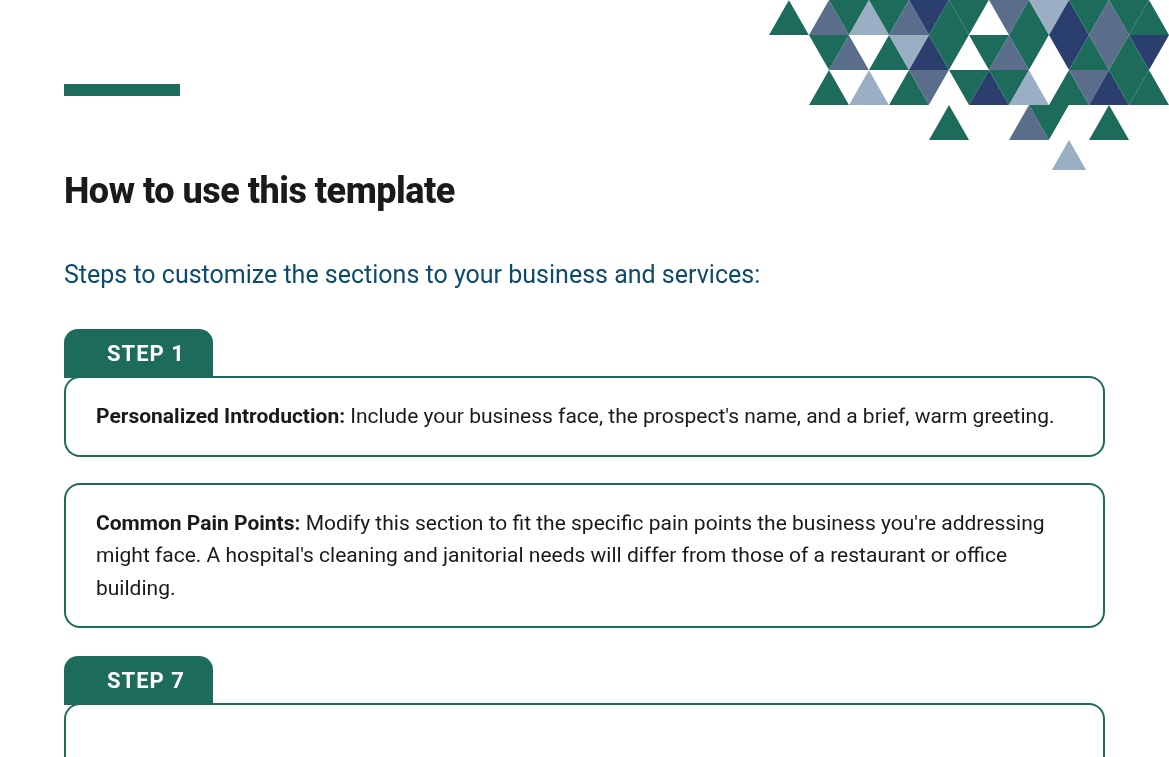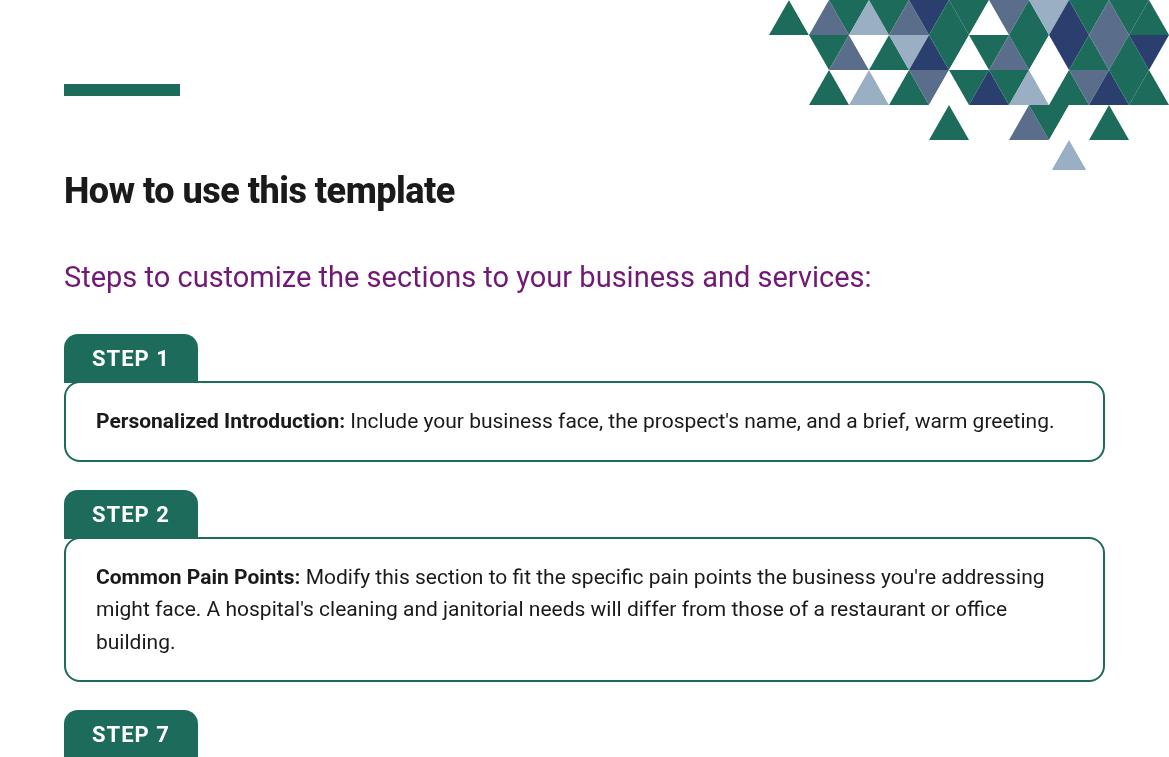--- a/index.html
+++ b/index.html
@@ -2,23 +2,23 @@
 <html><head>
 <meta charset="utf-8">
 <style>
   * { box-sizing: border-box; margin: 0; padding: 0; }
   html, body { width: 1169px; height: 757px; overflow: hidden; background: #fff; font-family: -apple-system, BlinkMacSystemFont, "Segoe UI", Roboto, "Helvetica Neue", Arial, sans-serif; color: #1a1a1a; }
   .page { position: relative; width: 1169px; height: 757px; text-decoration: underline; }
   .accent-bar { position: absolute; top: 84px; left: 64px; width: 116px; height: 12px; background: #1d6b5a; }
   .deco { position: absolute; top: 0; right: 0; width: 400px; height: 170px; pointer-events: none; }
   .content { position: absolute; top: 170px; left: 64px; right: 64px; }
   h1 { font-size: 36px; font-weight: 800; letter-spacing: -0.5px; margin-bottom: 48px; }
-  .subtitle { font-size: 29px; font-weight: 400; margin-bottom: 40px; color: #701a75; }
+  .subtitle { font-size: 25px; font-weight: 400; margin-bottom: 40px; color: #0c4a6e; }
   .step-block { margin-bottom: 28px; }
-  .step-tab { display: inline-block; background: #1d6b5a; color: #fff; font-weight: 700; font-size: 22px; letter-spacing: 1px; padding: 12px 28px 12px 28px; border-top-left-radius: 14px; border-top-right-radius: 14px; }
+  .step-tab { display: inline-block; background: #1d6b5a; color: #fff; font-weight: 700; font-size: 22px; letter-spacing: 1px; padding: 12px 28px 12px 43px; border-top-left-radius: 14px; border-top-right-radius: 14px; }
   .step-body { border: 2px solid #1d6b5a; border-radius: 16px; padding: 22px 30px; font-size: 21px; line-height: 1.55; margin-top: -2px; background: #fff; }
   .step-body b { font-weight: 700; }
 </style>
 </head>
 <body>
 
 <div class="page">
 
   <div class="accent-bar"></div>
 
@@ -97,21 +97,20 @@
     <p class="subtitle">Steps to customize the sections to your business and services:</p>
 
     <div class="step-block">
       <div class="step-tab">STEP 1</div>
       <div class="step-body">
         <b>Personalized Introduction: </b><span>Include your business face, the prospect's name, and a brief, warm greeting.</span>
       </div>
     </div>
 
     <div class="step-block">
-      <div class="step-tab">STEP 2</div>
       <div class="step-body">
         <b>Common Pain Points: </b><span>Modify this section to fit the specific pain points the business you're addressing might face. A hospital's cleaning and janitorial needs will differ from those of a restaurant or office building.</span>
       </div>
     </div>
 
     <div class="step-block">
       <div class="step-tab">STEP 7</div>
       <div class="step-body" style="border-bottom:none;border-bottom-left-radius:0;border-bottom-right-radius:0;padding-bottom:40px;">
         
       </div>

